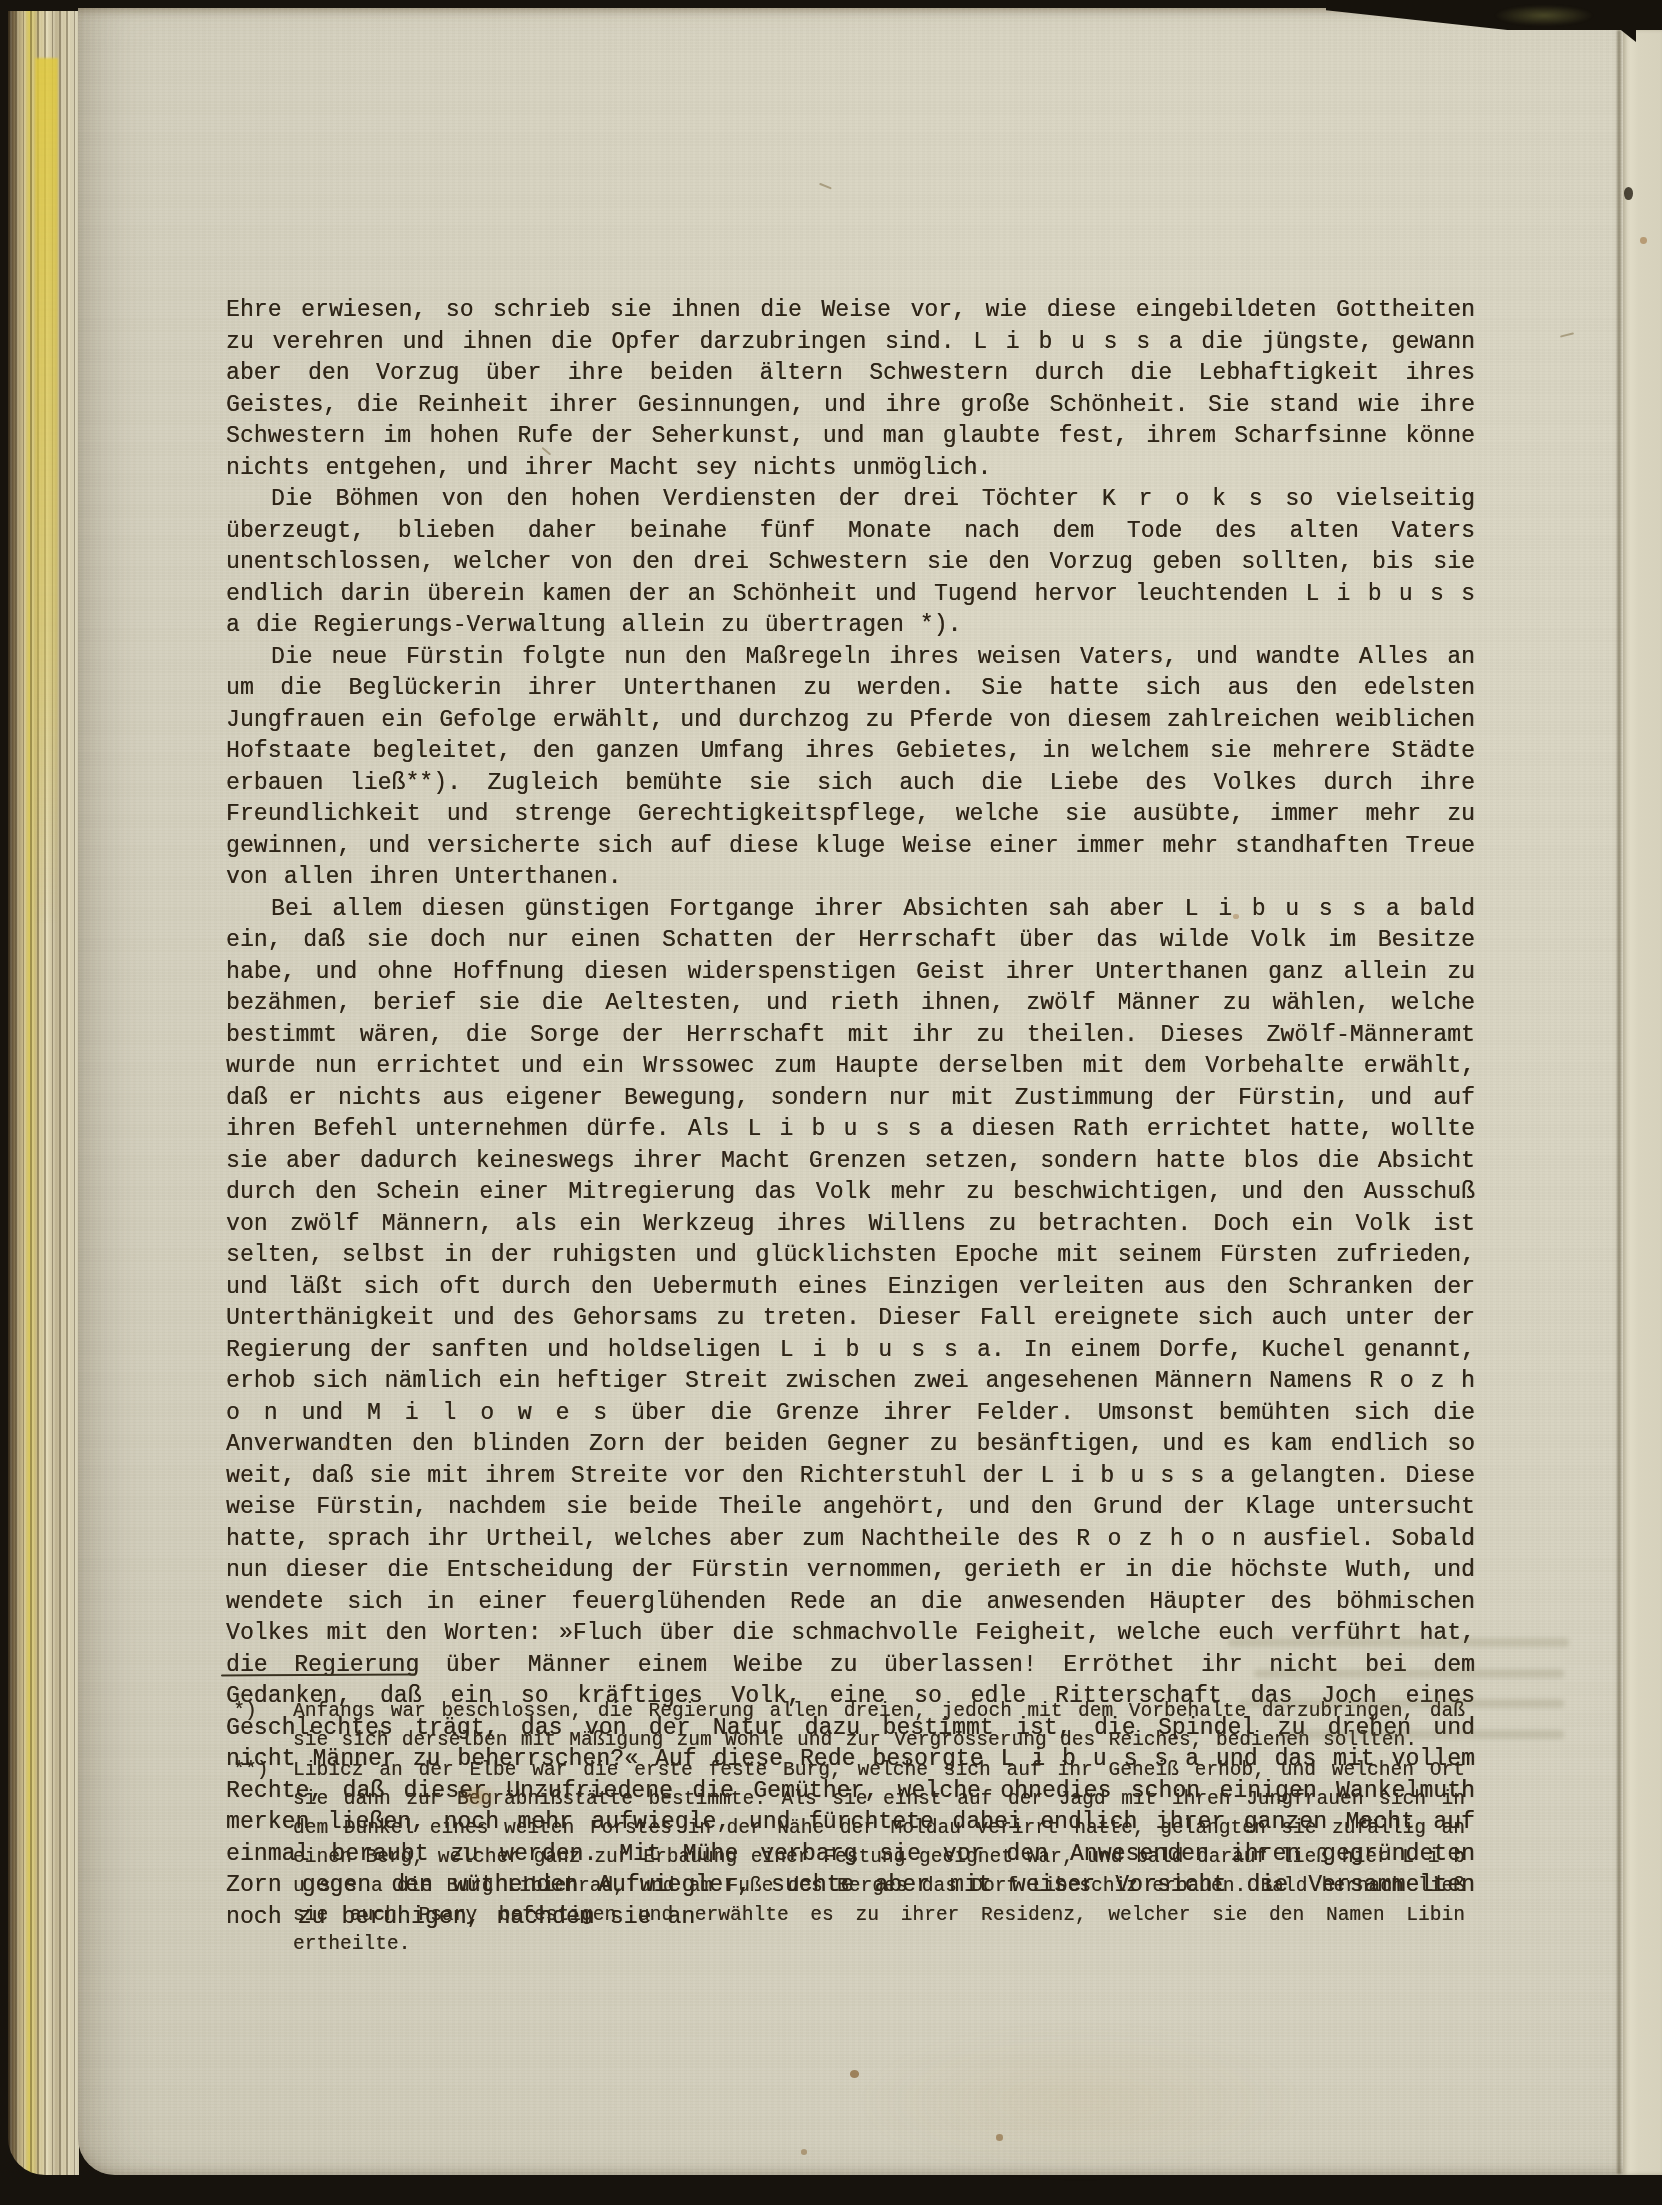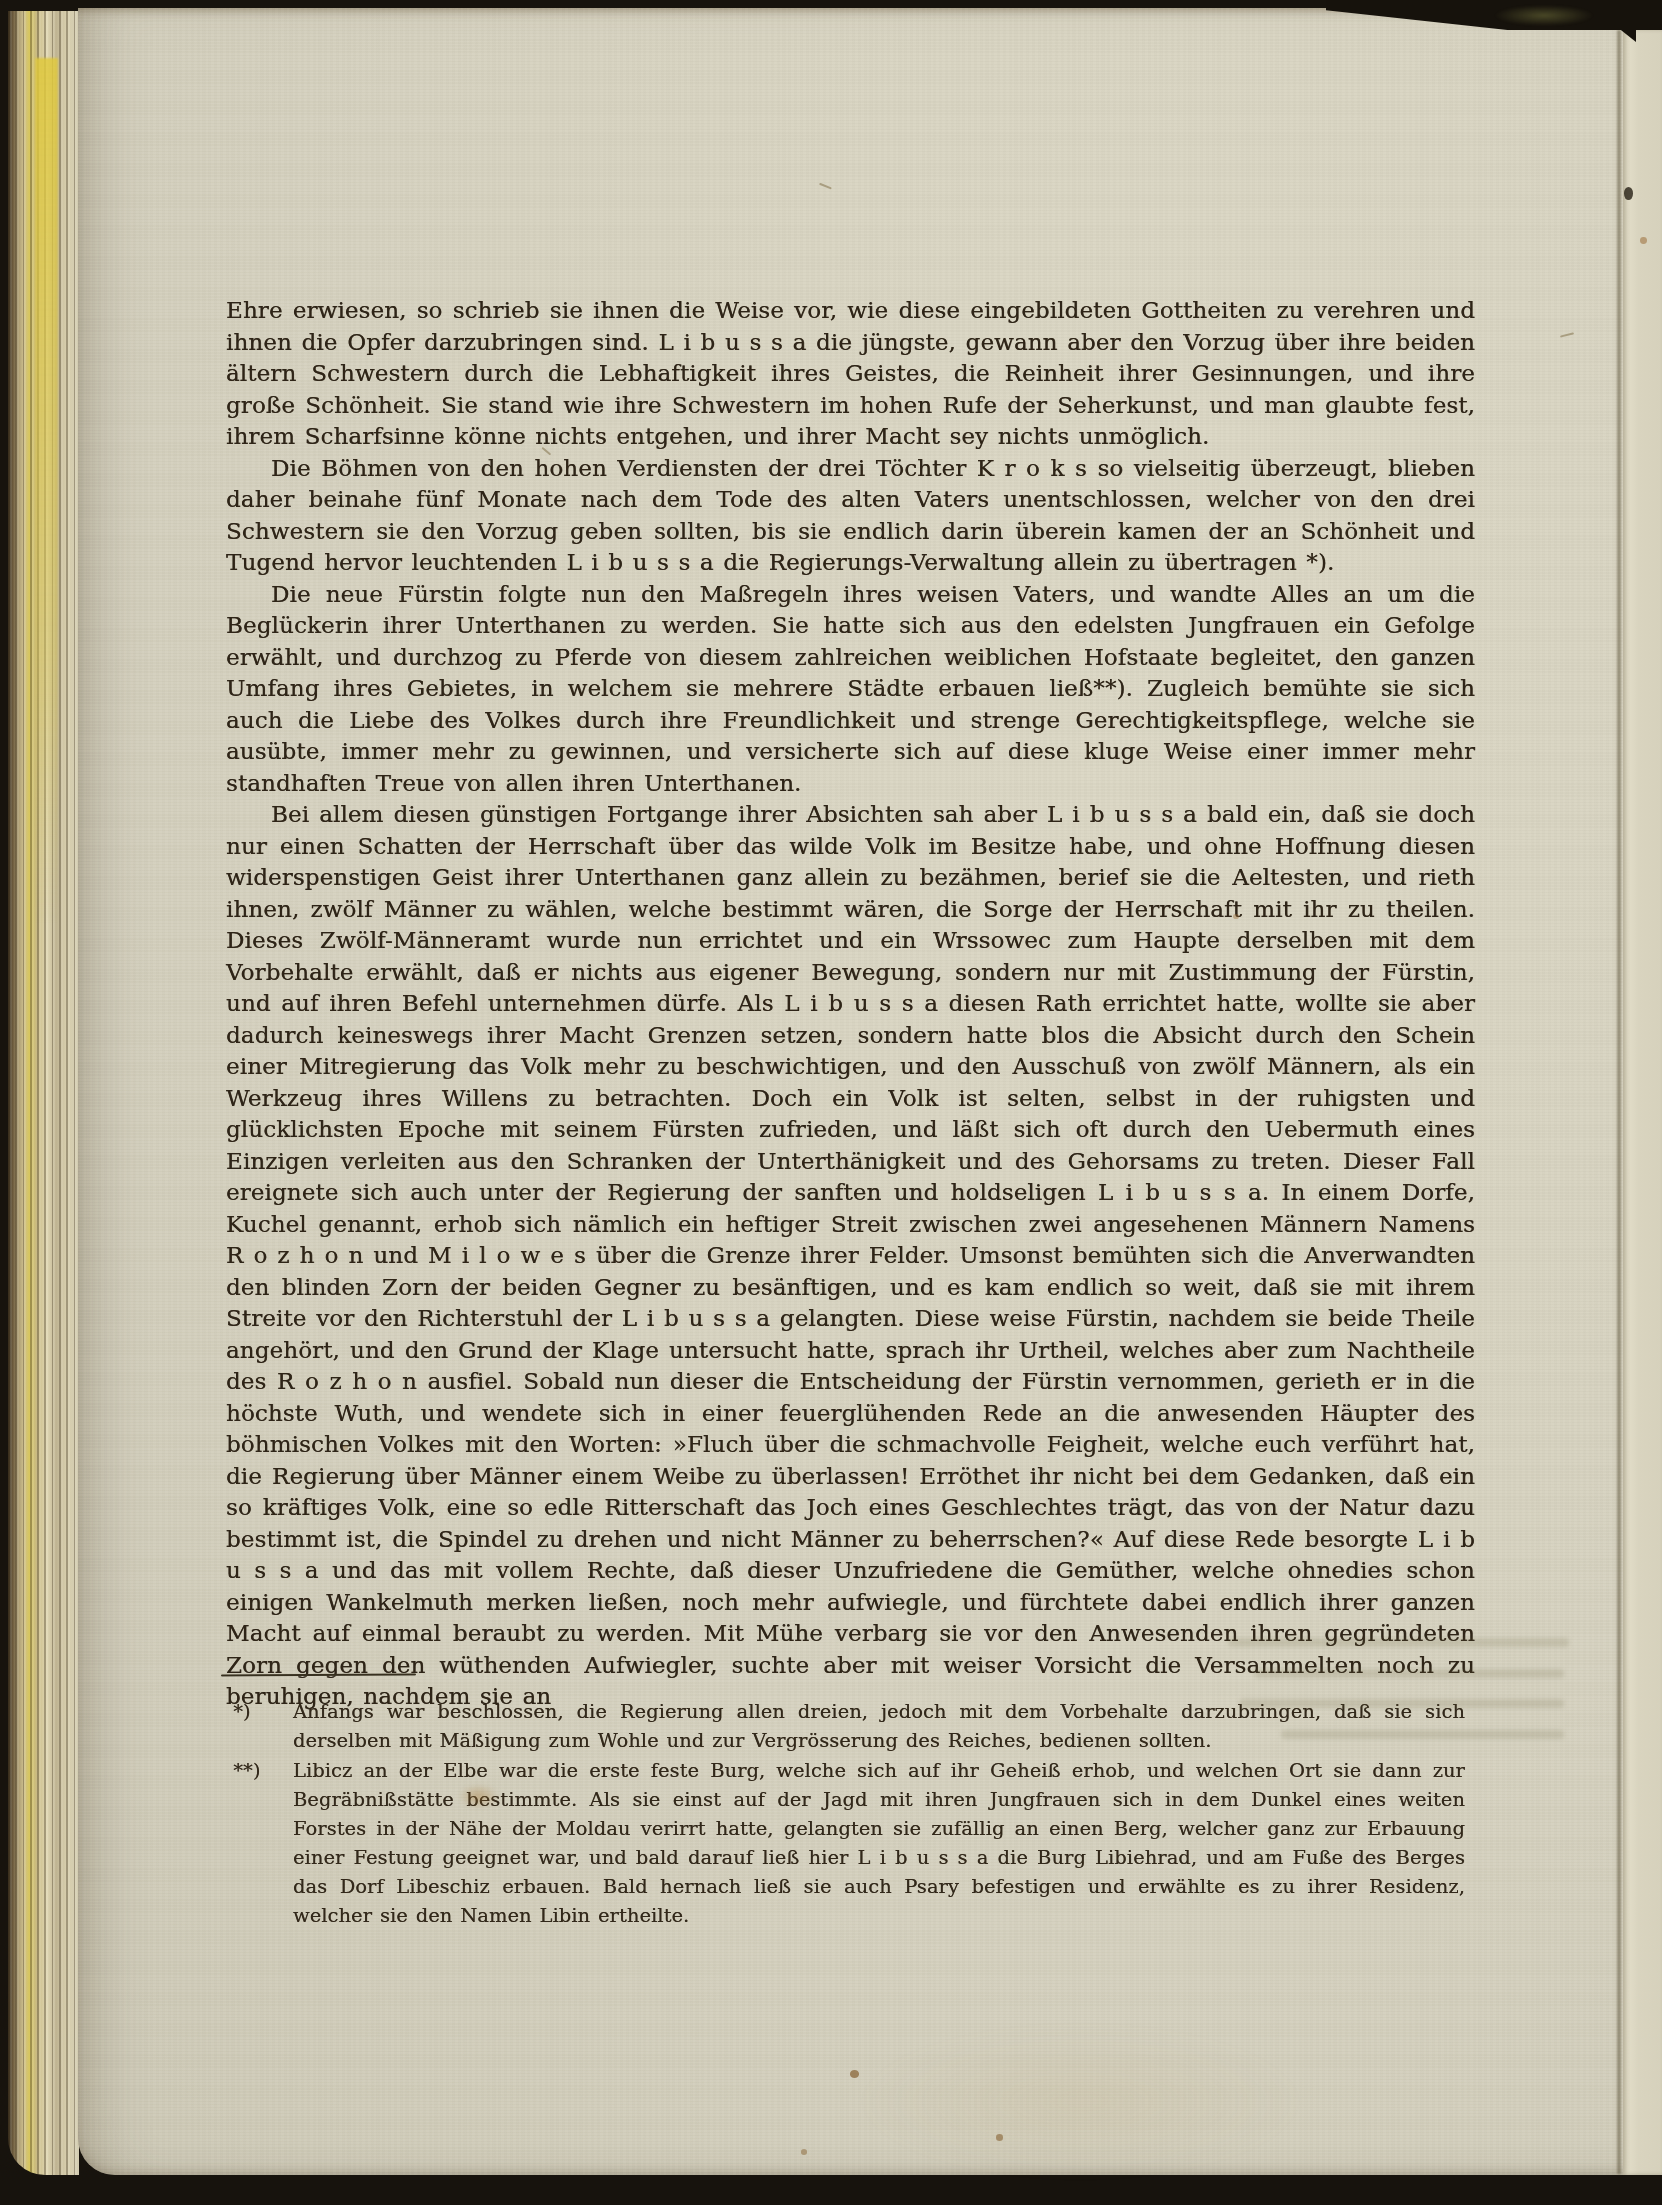--- a/index.html
+++ b/index.html
@@ -15,21 +15,21 @@
                  rgba(0,0,0,0) 3.7px 7.3px);}
   .edge-stack .yellow{position:absolute;left:27px;top:47px;width:23px;height:866px;
       background:linear-gradient(180deg,rgba(224,201,60,.85),rgba(214,195,85,.45) 70%,rgba(214,195,85,0));
       filter:blur(1px);}
   
   .page{position:absolute;left:78px;top:8.4px;right:0;bottom:30px;
       background:radial-gradient(ellipse at 68% 28%,#dcd8c6 0%,#d6d2c0 55%,#cecab7 100%);
       border-bottom-left-radius:37px;
       box-shadow:inset 37px 0 58px -31.5px rgba(82,66,40,.35),
                  inset 0 7.3px 9.4px -5.2px rgba(90,70,40,.45),
-                 inset 0 -9.4px 13.6px -8.4px rgba(80,65,42,.35);}
+                 inset 0 -9.4px 13.6px -8.4px rgba(80,65,42,.35);font-family:Liberation Mono, monospace;}
   .grain{position:absolute;inset:0;border-bottom-left-radius:37px;pointer-events:none;
       background:repeating-linear-gradient(0deg,rgba(255,255,255,.018) 0 1.6px,rgba(20,16,8,.016) 1.6px 3.1px),
                  repeating-linear-gradient(90deg,rgba(255,255,255,.012) 0 2.6px,rgba(20,16,8,.012) 2.6px 5.8px);}
   
   .dark-top-right{position:absolute;top:0;right:0;width:336px;height:30px;background:#16120c;
       clip-path:polygon(0 0,100% 0,100% 100%,54% 100%,0 34%);}
   .khaki-mottle{position:absolute;top:5.2px;right:68px;width:100px;height:21px;
       background:radial-gradient(ellipse,rgba(116,116,62,.55),rgba(116,116,62,0) 70%);filter:blur(1px);}
   
   .fold-shadow{position:absolute;left:1617px;top:30px;bottom:31.5px;width:4.2px;

